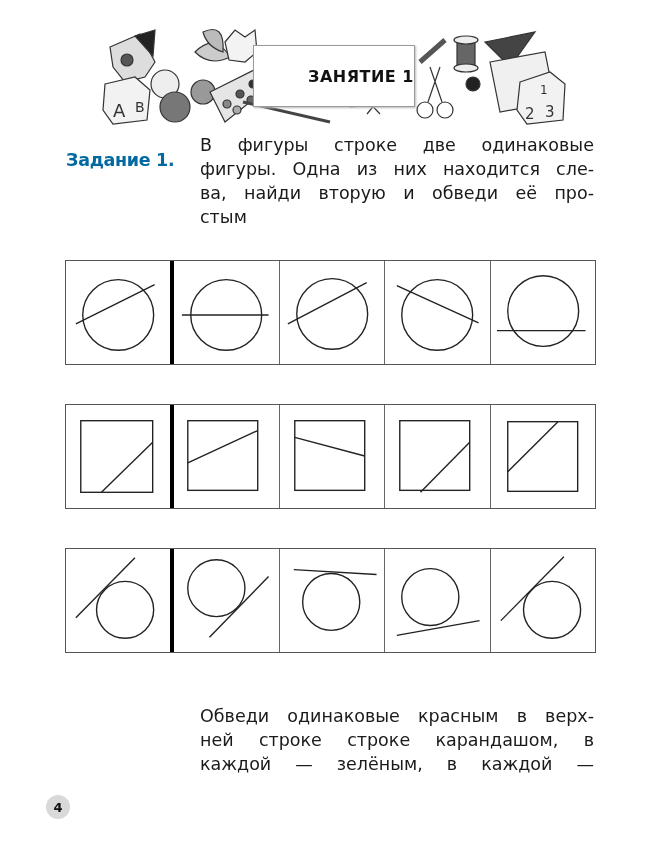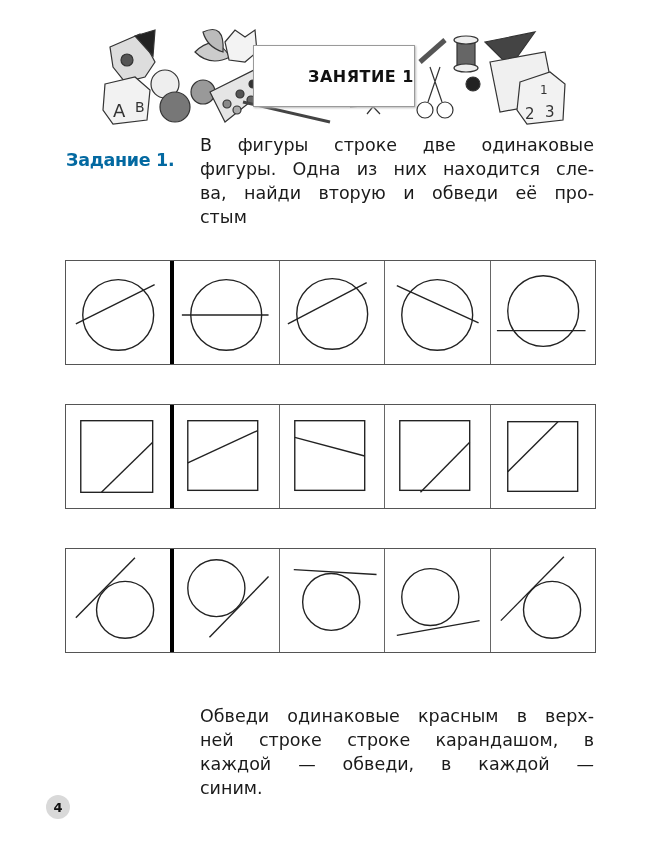--- a/index.html
+++ b/index.html
@@ -220,25 +220,22 @@
     <div class="ln">
       <span>ней</span>
       <span>строке</span>
       <span>строке</span>
       <span>карандашом,</span>
       <span>в</span>
     </div>
     <div class="ln">
       <span>каждой</span>
       <span>—</span>
-      <span>обведи,</span>
+      <span>зелёным,</span>
       <span>в</span>
       <span>каждой</span>
       <span>—</span>
     </div>
-    <div class="ln last">
-      <span>синим.</span>
-    </div>
   </div>
 
 <div class="page-num">
   <span>4</span>
 </div>
 
 </body></html>

